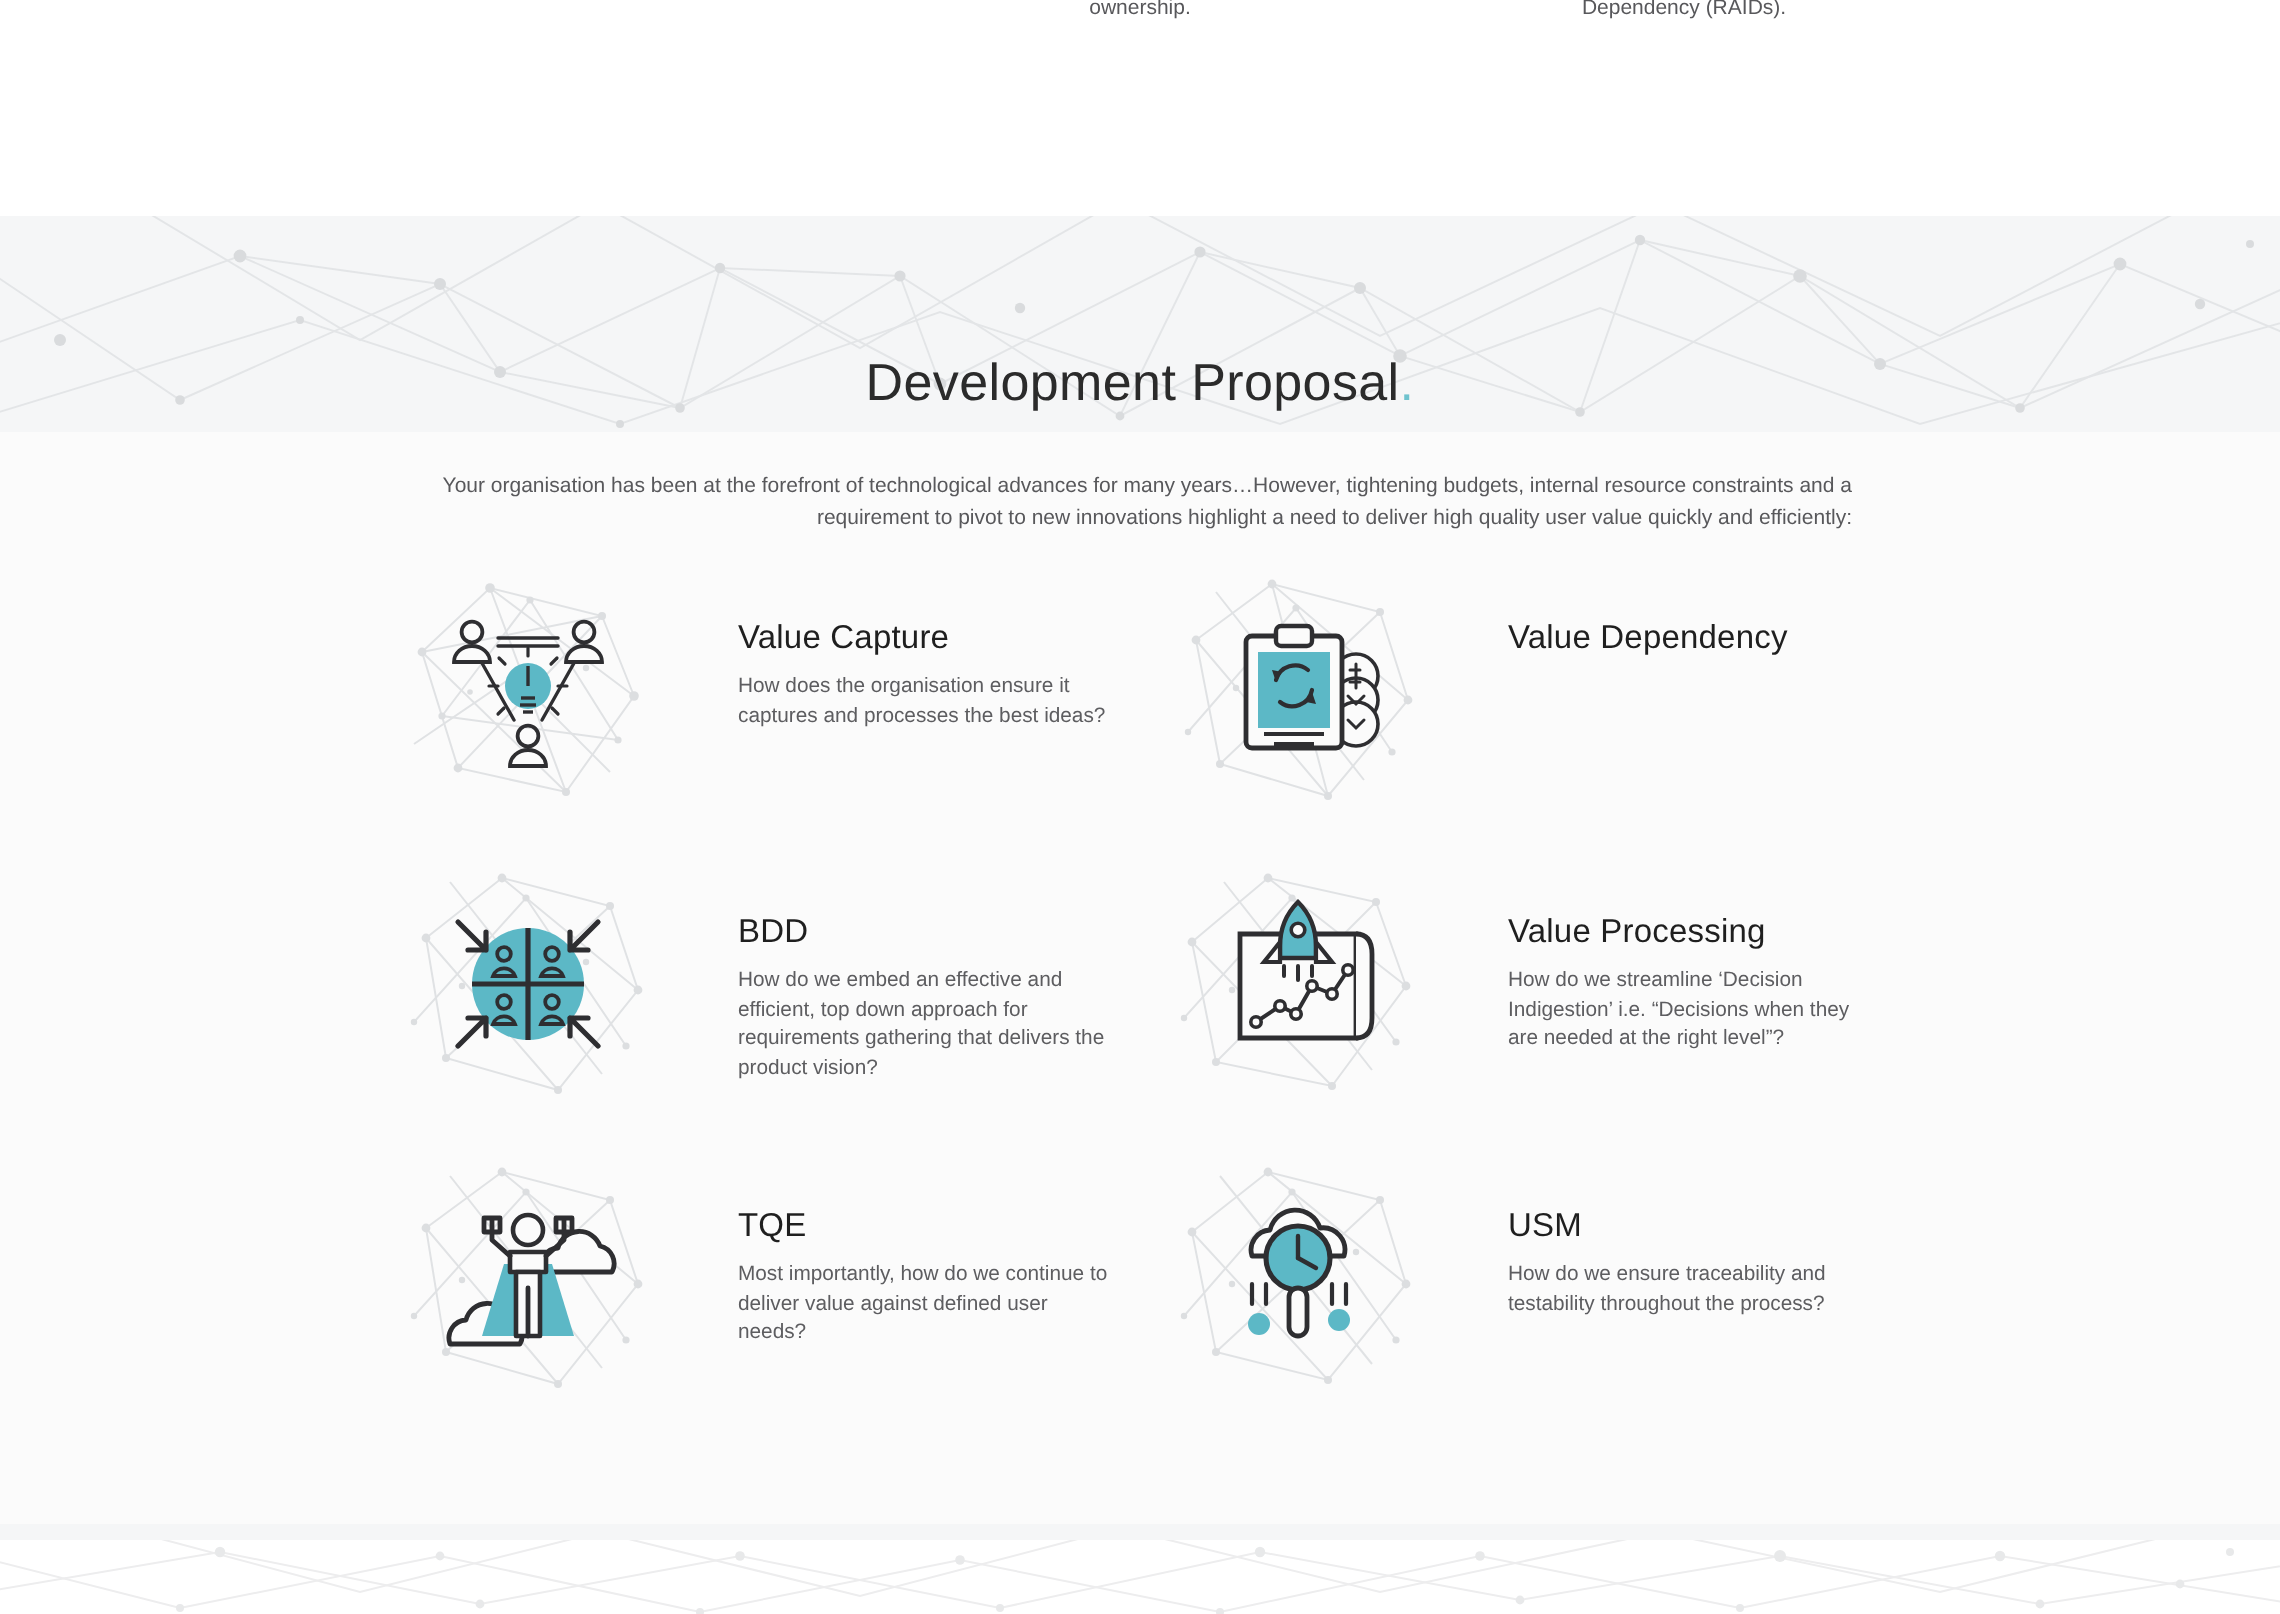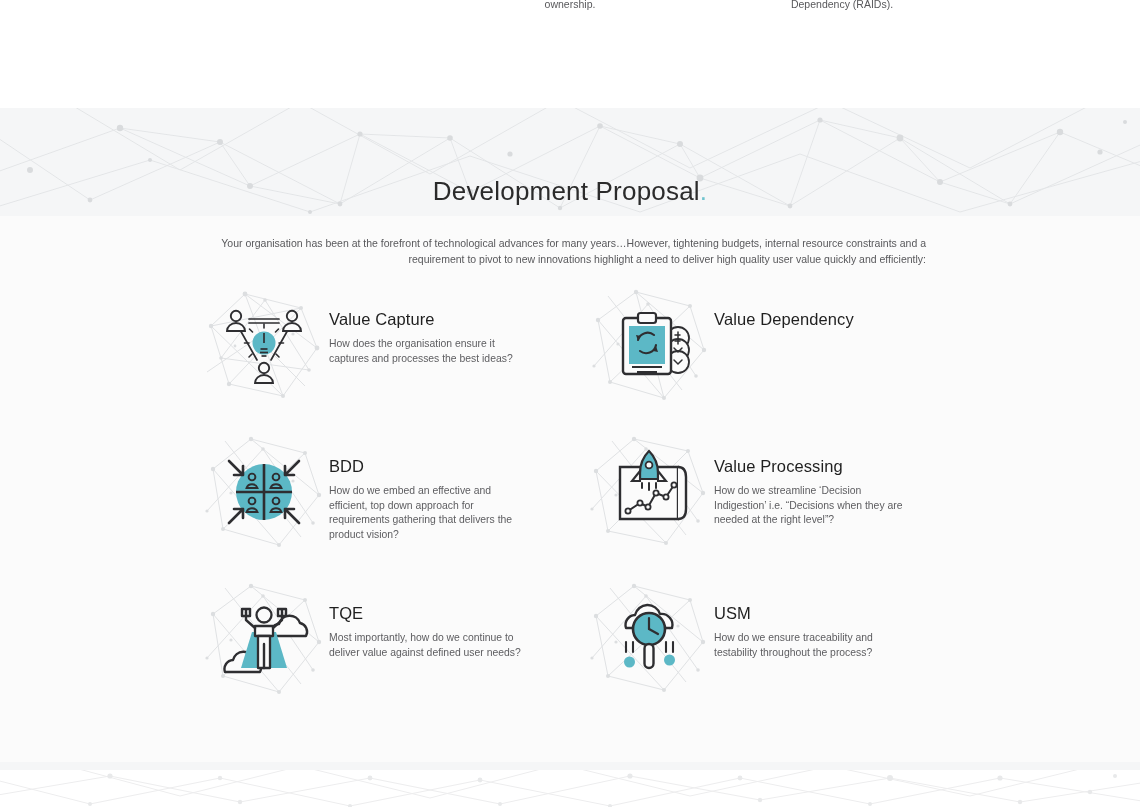--- a/index.html
+++ b/index.html
@@ -70,21 +70,21 @@
   .card {
     display: flex; align-items: flex-start;
     height: 147px;
     padding-top: 8px;
   }
   .card-icon {
     flex: 0 0 118px; width: 118px; height: 118px;
     position: relative;
   }
   .card-icon svg { position: absolute; inset: 0; width: 118px; height: 118px; }
-  .card-body { padding-top: 24px; padding-left: 6px; }
+  .card-body { padding-top: 24px; padding-left: 6px; margin-left: 40px; }
   .card-title {
     font-size: 16.5px; font-weight: 400; color: #1f1f1f;
     letter-spacing: .1px; margin-bottom: 8px; line-height: 1.15;
   }
   .card-text {
     font-size: 10.4px; line-height: 14.6px; color: #5d5d60;
     max-width: 200px;
   }
   .card-text.wide { max-width: 200px; }
 </style>

